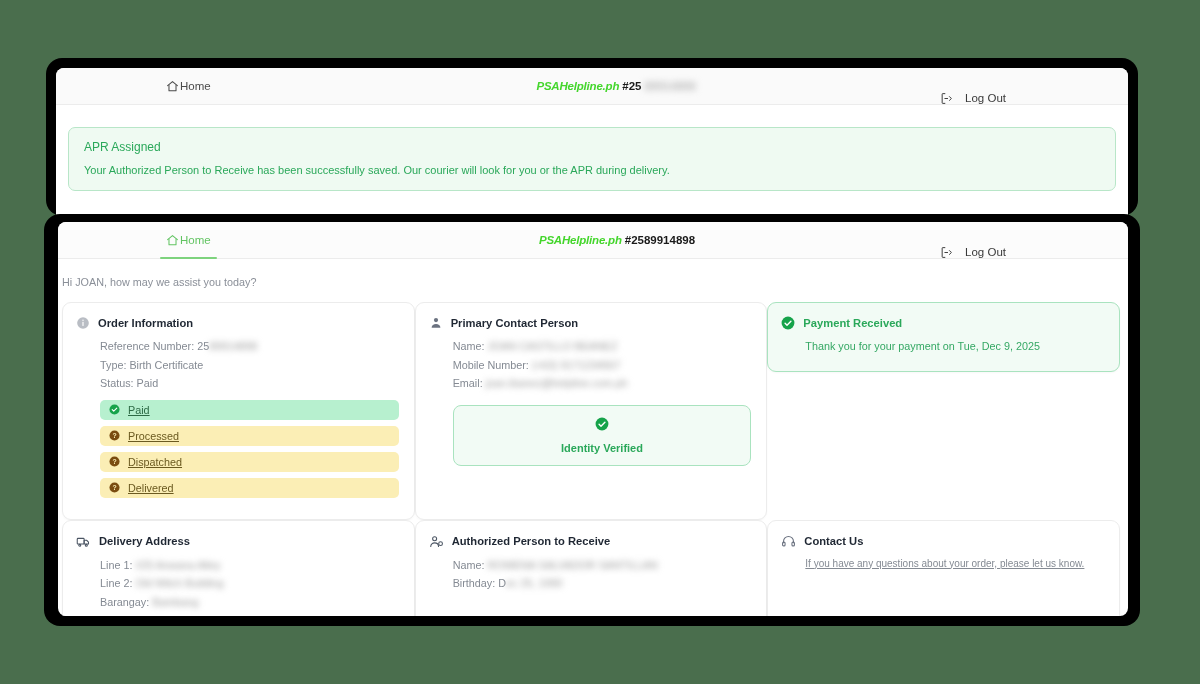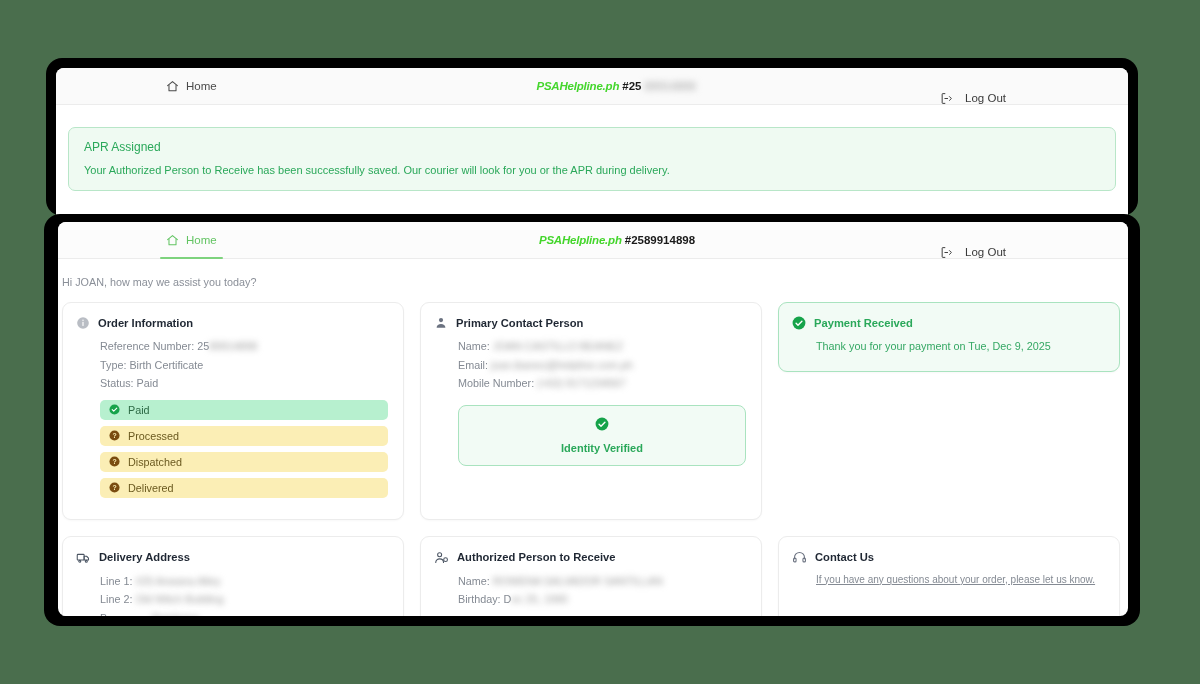--- a/index.html
+++ b/index.html
@@ -45,21 +45,21 @@
     border-bottom: 1px solid #ececec;
     display: flex;
     align-items: center;
     position: relative;
   }
   .topbar.front { background: #fcfcfc; }
 
   .nav-home {
     display: flex;
     align-items: center;
-    gap: 7px;
+    gap: 1px;
     position: absolute;
     left: 102px;
     top: 0;
     height: 100%;
     padding: 0 8px;
     font-size: 11.5px;
     color: #4a4a4a;
     cursor: pointer;
   }
   .topbar.front .nav-home { color: #62c462; left: 100px; }
@@ -124,21 +124,20 @@
   .front-body { padding: 0; }
   .greeting {
     font-size: 10.8px;
     color: #8a8f98;
     padding: 17px 0 0 4px;
   }
 
   .grid {
     display: grid;
     grid-template-columns: repeat(3, 1fr);
-    gap: 16px;
     padding: 14px 8px 0 4px;
   }
 
   .card {
     background: #fff;
     border: 1px solid #ececec;
     border-radius: 9px;
     padding: 13px 15px 15px 13px;
     box-shadow: 0 1px 2px rgba(0,0,0,0.03);
   }
@@ -173,20 +172,21 @@
   
   .badges { margin-top: 7px; padding-left: 24px; }
   .badge {
     display: flex;
     align-items: center;
     gap: 8px;
     border-radius: 5px;
     padding: 4px 9px;
     margin-bottom: 6px;
     font-size: 10.8px;
+    text-decoration: underline;
   }
   .badge.paid    { background: #b7f0cf; color: #2d6a45; }
   .badge.pending { background: #fbeeb5; color: #6b5a20; }
   .badge-icon { width: 11px; height: 11px; flex: none; }
 
   
   .verified {
     margin: 12px 0 0 24px;
     background: #f2fbf5;
     border: 1px solid #a9e3bf;
@@ -348,22 +348,22 @@
           <div class="card-head">
             <span>
               <svg width="14" height="14" viewBox="0 0 24 24" fill="#6b7280">
                   <circle cx="12" cy="7" r="3.6"></circle>
                   <path d="M4.5 20c0-4 3.4-6.3 7.5-6.3s7.5 2.3 7.5 6.3z"></path>
                 </svg>
             </span>
             <span class="card-title">Primary Contact Person</span>
           </div>
           <div class="card-line"><span>Name:</span> <span class="blur">JOAN CASTILLO BEANEZ</span></div>
+          <div class="card-line"><span>Mobile Number:</span> <span class="blur">(+63) 9171234567</span></div>
           <div class="card-line"><span>Email:</span> <span class="blur">joan.ibanez@helpline.com.ph</span></div>
-          <div class="card-line"><span>Mobile Number:</span> <span class="blur">(+63) 9171234567</span></div>
 
           <div class="verified">
             <span>
               <svg width="14" height="14" viewBox="0 0 24 24" fill="#16a34a">
                   <circle cx="12" cy="12" r="11"></circle>
                   <path d="M7 12.4l3.3 3.3L17 9" fill="none" stroke="#fff" stroke-width="2.4" stroke-linecap="round" stroke-linejoin="round"></path>
                 </svg>
             </span>
             <span>Identity Verified</span>
           </div>

